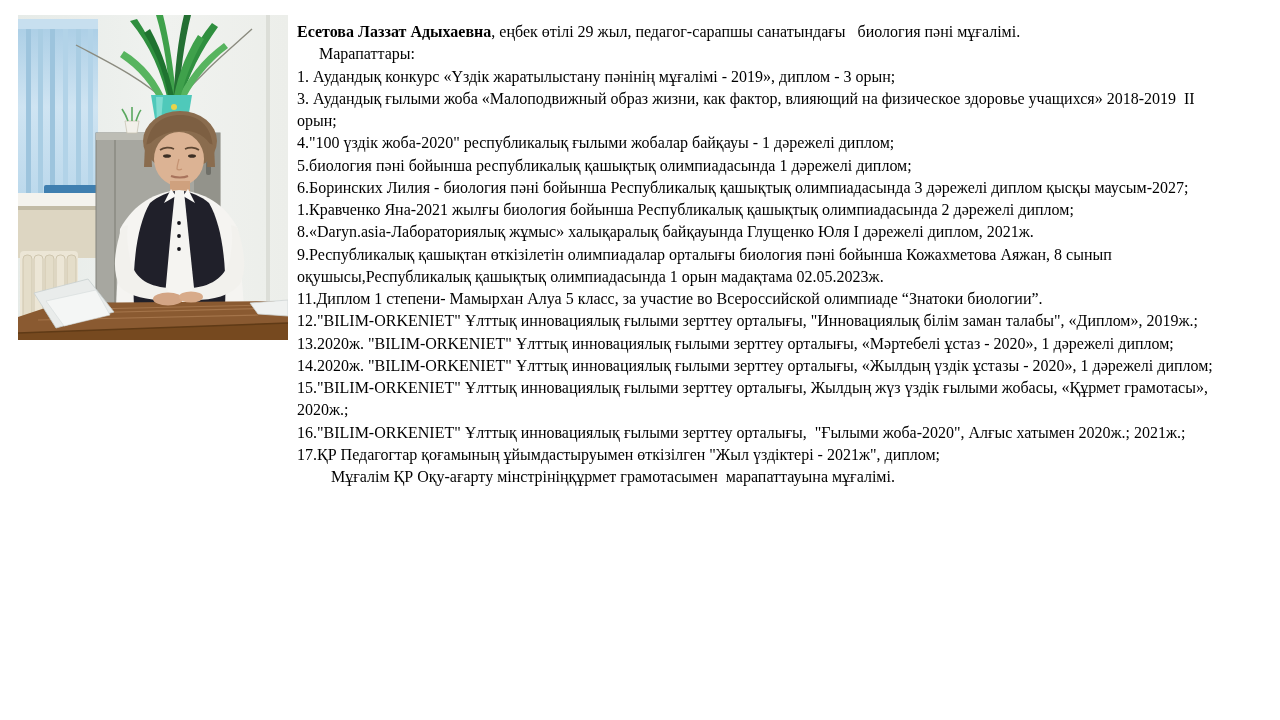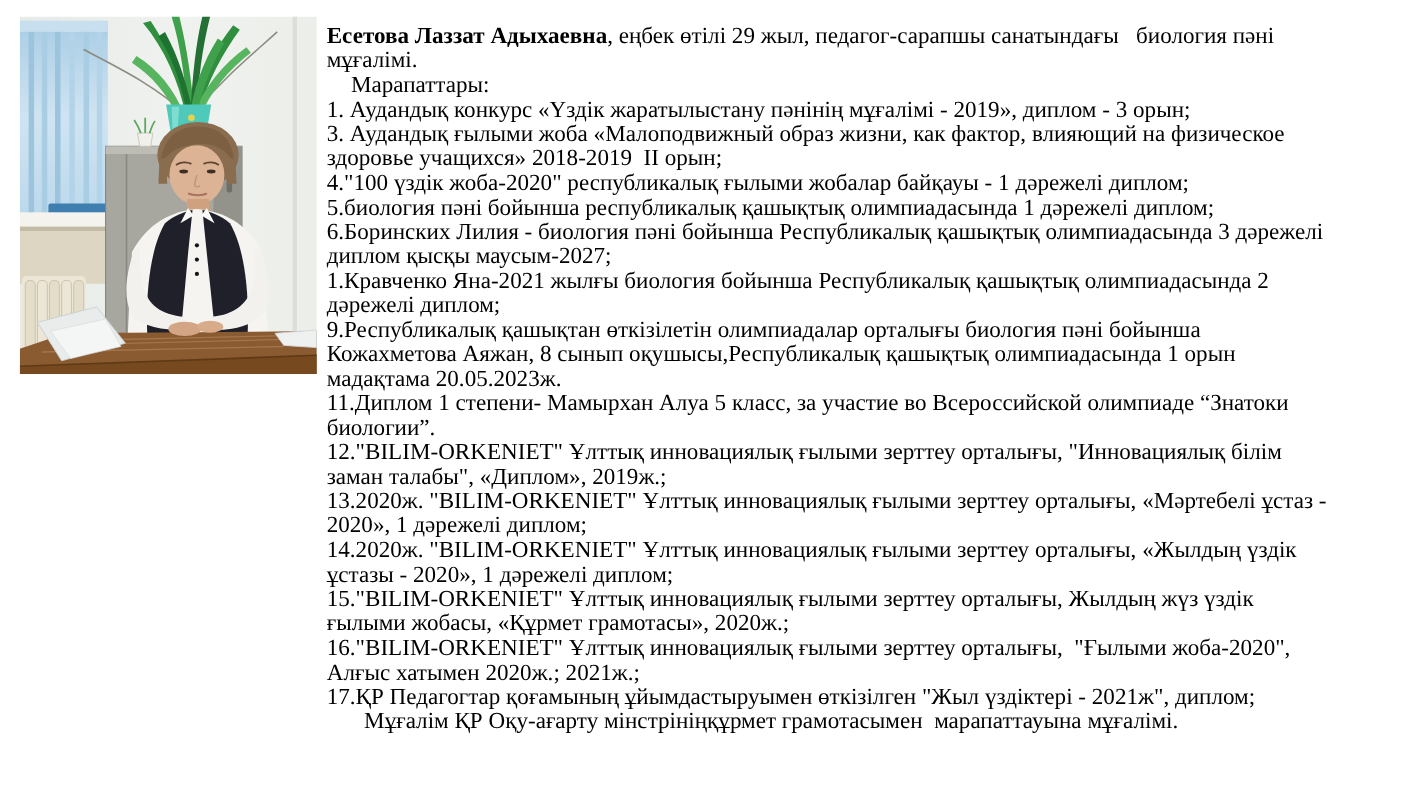--- a/index.html
+++ b/index.html
@@ -22,21 +22,21 @@
     top: 15px;
     width: 270px;
     height: 325px;
   }
   .photo svg { display: block; width: 100%; height: 100%; }
   .content {
     position: absolute;
     left: 297px;
     top: 21px;
     width: 916px;
-    font-size: 21px;
+    font-size: 16px;
     line-height: 22.25px;
   }
   .content p {
     margin: 0;
     padding: 0;
     white-space: pre-wrap;
   }
   .content p.header-line { padding-left: 22px; }
   .content p.footer-line { padding-left: 34px; }
   b { font-weight: bold; }
@@ -189,21 +189,22 @@
   <div class="content">
     <p class="intro-line"><b>Есетова Лаззат Адыхаевна</b><span>, еңбек өтілі 29 жыл, педагог-сарапшы санатындағы   биология пәні мұғалімі.</span></p>
     <p class="header-line">Марапаттары:</p>
     <div>
         <p class="award-line">1. Аудандық конкурс «Үздік жаратылыстану пәнінің мұғалімі - 2019», диплом - 3 орын;</p>
         <p class="award-line">3. Аудандық ғылыми жоба «Малоподвижный образ жизни, как фактор, влияющий на физическое здоровье учащихся» 2018-2019  II орын;</p>
         <p class="award-line">4."100 үздік жоба-2020" республикалық ғылыми жобалар байқауы - 1 дәрежелі диплом;</p>
         <p class="award-line">5.биология пәні бойынша республикалық қашықтық олимпиадасында 1 дәрежелі диплом;</p>
         <p class="award-line">6.Боринских Лилия - биология пәні бойынша Республикалық қашықтық олимпиадасында 3 дәрежелі диплом қысқы маусым-2027;</p>
         <p class="award-line">1.Кравченко Яна-2021 жылғы биология бойынша Республикалық қашықтық олимпиадасында 2 дәрежелі диплом;</p>
-        <p class="award-line">9.Республикалық қашықтан өткізілетін олимпиадалар орталығы биология пәні бойынша Кожахметова Аяжан, 8 сынып оқушысы,Республикалық қашықтық олимпиадасында 1 орын мадақтама 20.05.2023ж.</p>
+        <p class="award-line">8.«Daryn.asia-Лабораториялық жұмыс» халықаралық байқауында Глущенко Юля I дәрежелі диплом, 2021ж.</p>
+        <p class="award-line">9.Республикалық қашықтан өткізілетін олимпиадалар орталығы биология пәні бойынша Кожахметова Аяжан, 8 сынып оқушысы,Республикалық қашықтық олимпиадасында 1 орын мадақтама 02.05.2023ж.</p>
         <p class="award-line">11.Диплом 1 степени- Мамырхан Алуа 5 класс, за участие во Всероссийской олимпиаде “Знатоки биологии”.</p>
         <p class="award-line">12."BILIM-ORKENIET" Ұлттық инновациялық ғылыми зерттеу орталығы, "Инновациялық білім заман талабы", «Диплом», 2019ж.;</p>
         <p class="award-line">13.2020ж. "BILIM-ORKENIET" Ұлттық инновациялық ғылыми зерттеу орталығы, «Мәртебелі ұстаз - 2020», 1 дәрежелі диплом;</p>
         <p class="award-line">14.2020ж. "BILIM-ORKENIET" Ұлттық инновациялық ғылыми зерттеу орталығы, «Жылдың үздік ұстазы - 2020», 1 дәрежелі диплом;</p>
         <p class="award-line">15."BILIM-ORKENIET" Ұлттық инновациялық ғылыми зерттеу орталығы, Жылдың жүз үздік ғылыми жобасы, «Құрмет грамотасы», 2020ж.;</p>
         <p class="award-line">16."BILIM-ORKENIET" Ұлттық инновациялық ғылыми зерттеу орталығы,  "Ғылыми жоба-2020", Алғыс хатымен 2020ж.; 2021ж.;</p>
         <p class="award-line">17.ҚР Педагогтар қоғамының ұйымдастыруымен өткізілген "Жыл үздіктері - 2021ж", диплом;</p>
       </div>
     <p class="footer-line">Мұғалім ҚР Оқу-ағарту мінстрініңқұрмет грамотасымен  марапаттауына мұғалімі.</p>
   </div>

